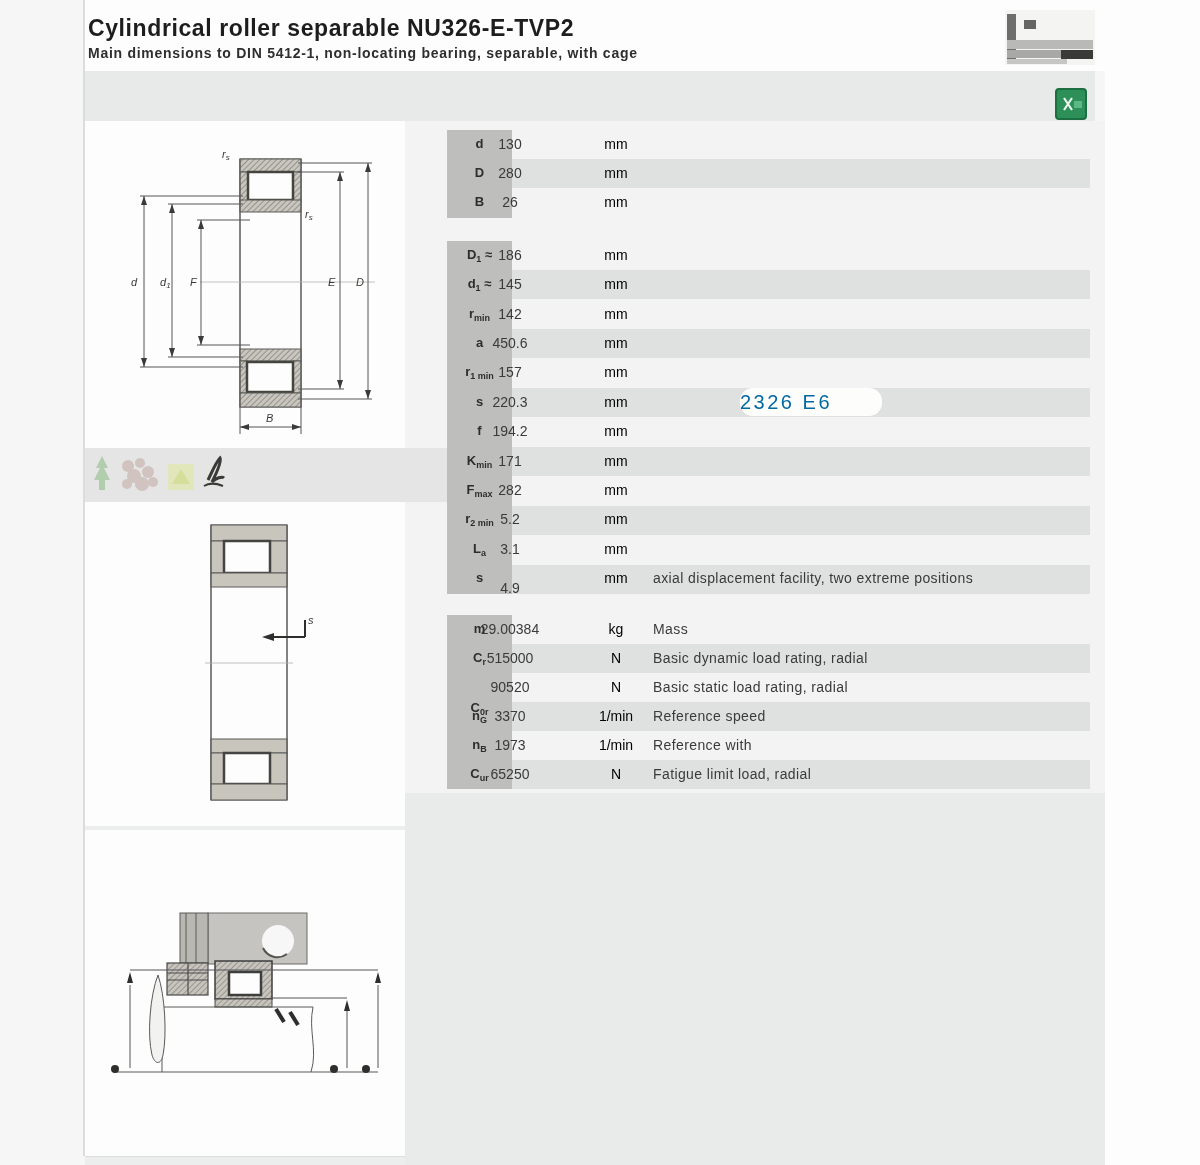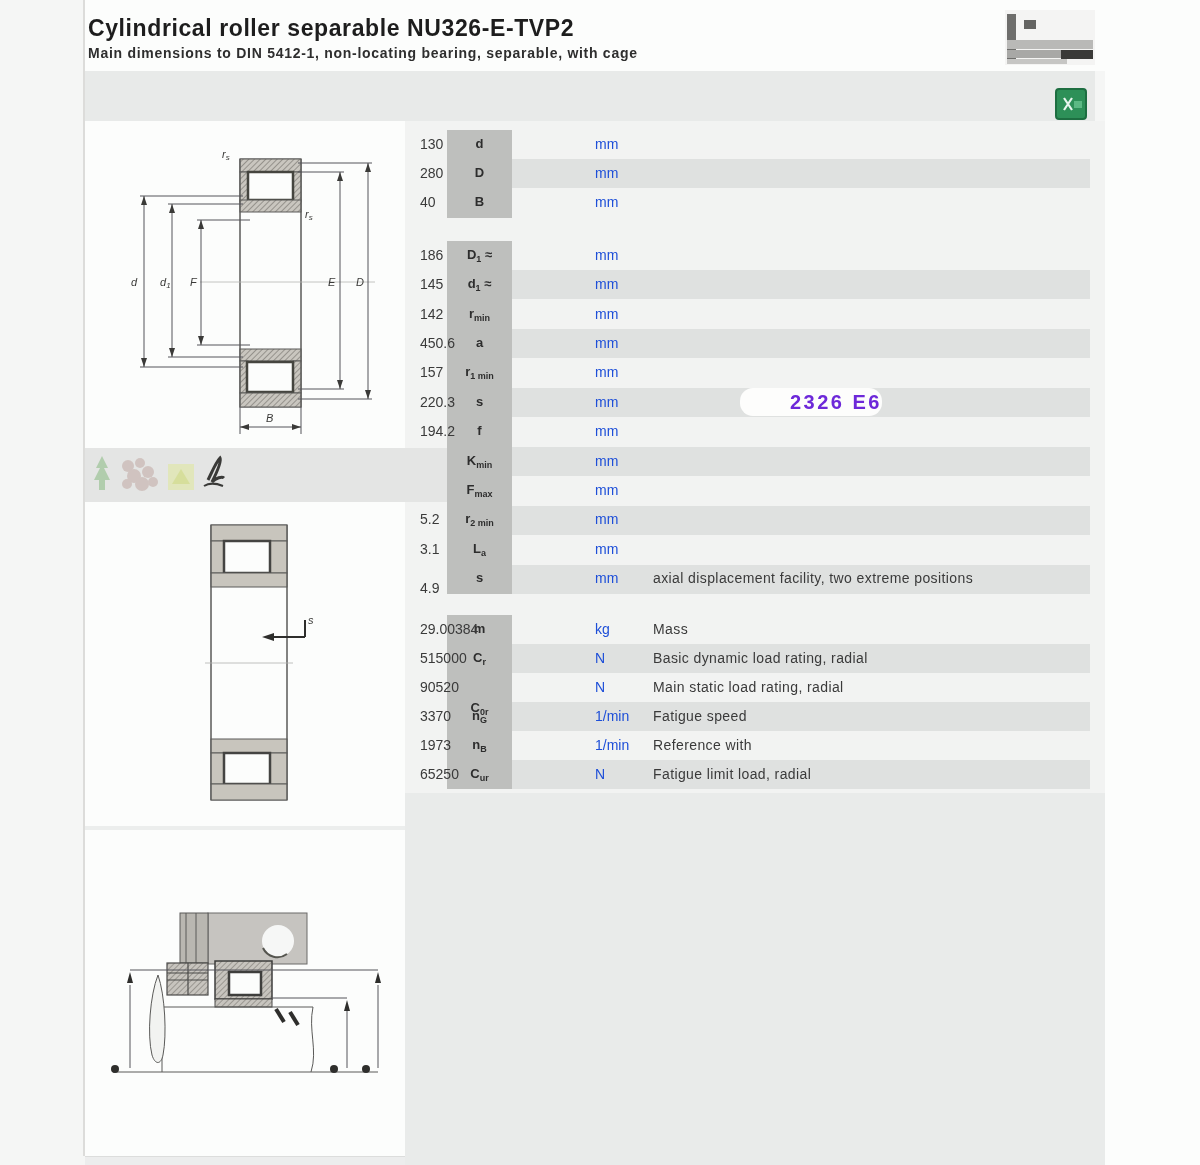--- a/index.html
+++ b/index.html
@@ -2,24 +2,24 @@
 <html><head>
 <meta charset="utf-8">
 <style>
 html,body{margin:0;padding:0}
 body{width:1200px;height:1165px;position:relative;overflow:hidden;
   background:#f5f6f5;font-family:"Liberation Sans",sans-serif;}
 .abs{position:absolute}
 .row{position:absolute;left:447px;width:643px;height:29px}
 .lab{position:absolute;left:447px;width:65px;text-align:center;
   font-size:13px;font-weight:bold;color:#2d2d2d}
-.val{position:absolute;left:420px;width:180px;text-align:left;
+.val{position:absolute;left:420px;width:180px;text-align:center;
   font-size:14px;color:#3a3a3a}
-.unit{position:absolute;left:595px;width:42px;text-align:left;
-  font-size:14px;color:#1d4ed8}
+.unit{position:absolute;left:595px;width:42px;text-align:center;
+  font-size:14px;color:#000000}
 .des{position:absolute;left:653px;font-size:14px;letter-spacing:0.4px;color:#3a3a3a;white-space:nowrap}
 sub{font-size:9px;vertical-align:-3px}
 </style>
 </head>
 <body>
 
 <div class="abs" style="left:0;top:0;width:1200px;height:1165px;background:#f5f6f5"></div>
 
 <div class="abs" style="left:85px;top:0;width:1115px;height:71px;background:#fcfdfc"></div>
 
@@ -63,21 +63,21 @@
 <div class="abs" style="left:447px;top:130px;width:65px;height:88px;background:#bebfbd"></div>
 
 <div class="lab" style="top:136px">d</div>
 <div class="lab" style="top:165px">D</div>
 <div class="lab" style="top:194px">B</div>
 
 <div class="val" style="top:136px">130</div>
 <div class="unit" style="top:136px">mm</div>
 <div class="val" style="top:165px">280</div>
 <div class="unit" style="top:165px">mm</div>
-<div class="val" style="top:194px">40</div>
+<div class="val" style="top:194px">26</div>
 <div class="unit" style="top:194px">mm</div>
 
 <div class="row" style="top:270px;background:#dfe1e0"></div>
 <div class="row" style="top:329px;background:#dfe1e0"></div>
 <div class="row" style="top:388px;background:#dfe1e0"></div>
 <div class="row" style="top:447px;background:#dfe1e0"></div>
 <div class="row" style="top:506px;background:#dfe1e0"></div>
 <div class="row" style="top:565px;background:#dfe1e0"></div>
 
 <div class="abs" style="left:447px;top:241px;width:65px;height:353px;background:#bebfbd"></div>
@@ -116,21 +116,21 @@
 <div class="val" style="top:511px">5.2</div>
 <div class="unit" style="top:511px">mm</div>
 <div class="val" style="top:541px">3.1</div>
 <div class="unit" style="top:541px">mm</div>
 <div class="val" style="top:580px">4.9</div>
 <div class="unit" style="top:570px">mm</div>
 
 <div class="des" style="top:570px">axial displacement facility, two extreme positions</div>
 
 <div class="abs" style="left:740px;top:388px;width:142px;height:28px;background:#fdfdfc;border-radius:13px"></div>
-<div class="abs" style="left:740px;top:388px;width:142px;height:28px;line-height:28px;text-align:right;font-size:20px;font-weight:bold;color:#6d28d9;letter-spacing:2.5px">2326 E6</div>
+<div class="abs" style="left:740px;top:388px;width:142px;height:28px;line-height:28px;text-align:left;font-size:20px;font-weight:normal;color:#0369a1;letter-spacing:2.5px">2326 E6</div>
 
 <div class="row" style="top:644px;background:#dfe1e0"></div>
 <div class="row" style="top:702px;background:#dfe1e0"></div>
 <div class="row" style="top:760px;background:#dfe1e0"></div>
 
 <div class="abs" style="left:447px;top:615px;width:65px;height:174px;background:#bebfbd"></div>
 
 <div class="lab" style="top:621px">m</div>
 <div class="lab" style="top:650px">C<sub>r</sub></div>
 <div class="lab" style="top:700px">C<sub>0r</sub></div>
@@ -146,22 +146,22 @@
 <div class="unit" style="top:679px">N</div>
 <div class="val" style="top:708px">3370</div>
 <div class="unit" style="top:708px">1/min</div>
 <div class="val" style="top:737px">1973</div>
 <div class="unit" style="top:737px">1/min</div>
 <div class="val" style="top:766px">65250</div>
 <div class="unit" style="top:766px">N</div>
 
 <div class="des" style="top:621px">Mass</div>
 <div class="des" style="top:650px">Basic dynamic load rating, radial</div>
-<div class="des" style="top:679px">Main static load rating, radial</div>
-<div class="des" style="top:708px">Fatigue speed</div>
+<div class="des" style="top:679px">Basic static load rating, radial</div>
+<div class="des" style="top:708px">Reference speed</div>
 <div class="des" style="top:737px">Reference with</div>
 <div class="des" style="top:766px">Fatigue limit load, radial</div>
 
 <svg class="abs" style="left:85px;top:121px" width="320" height="327" viewBox="85 121 320 327">
 <defs>
 <pattern id="h1" width="4" height="4" patternUnits="userSpaceOnUse" patternTransform="rotate(45)">
 <rect width="4" height="4" fill="#c9c6bf"></rect>
 <line x1="0" y1="0" x2="0" y2="4" stroke="#7f7c76" stroke-width="1.4"></line>
 </pattern>
 </defs>

